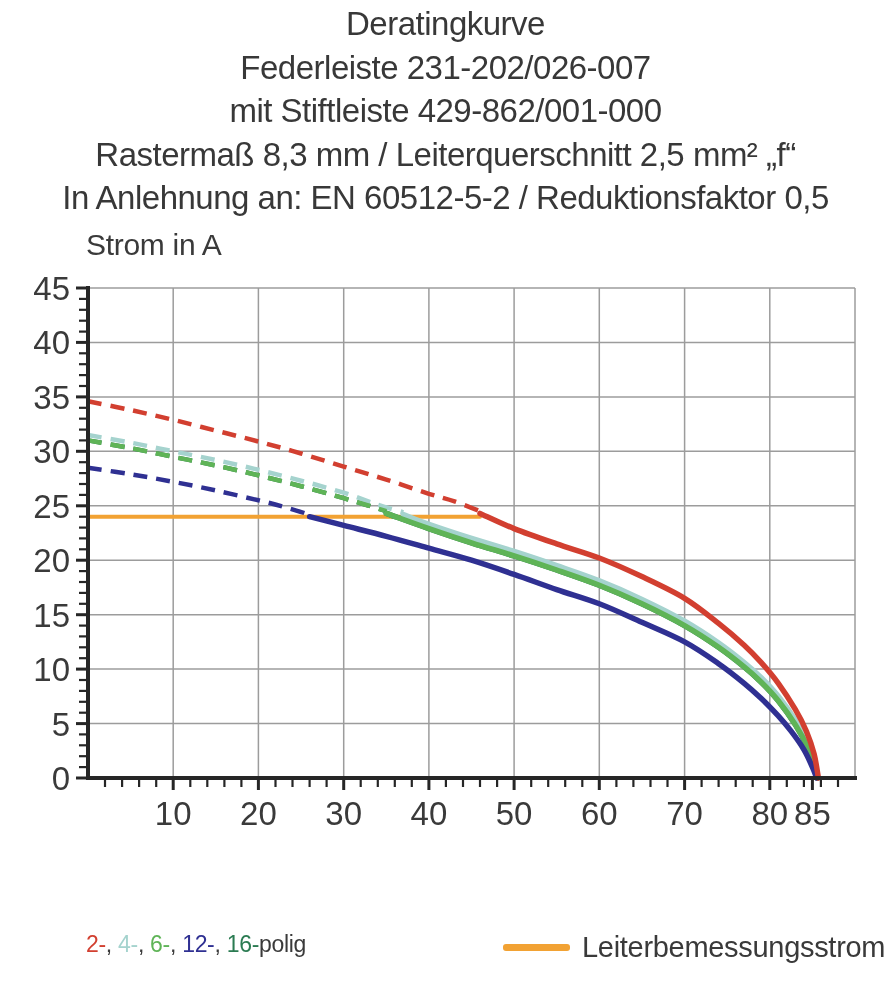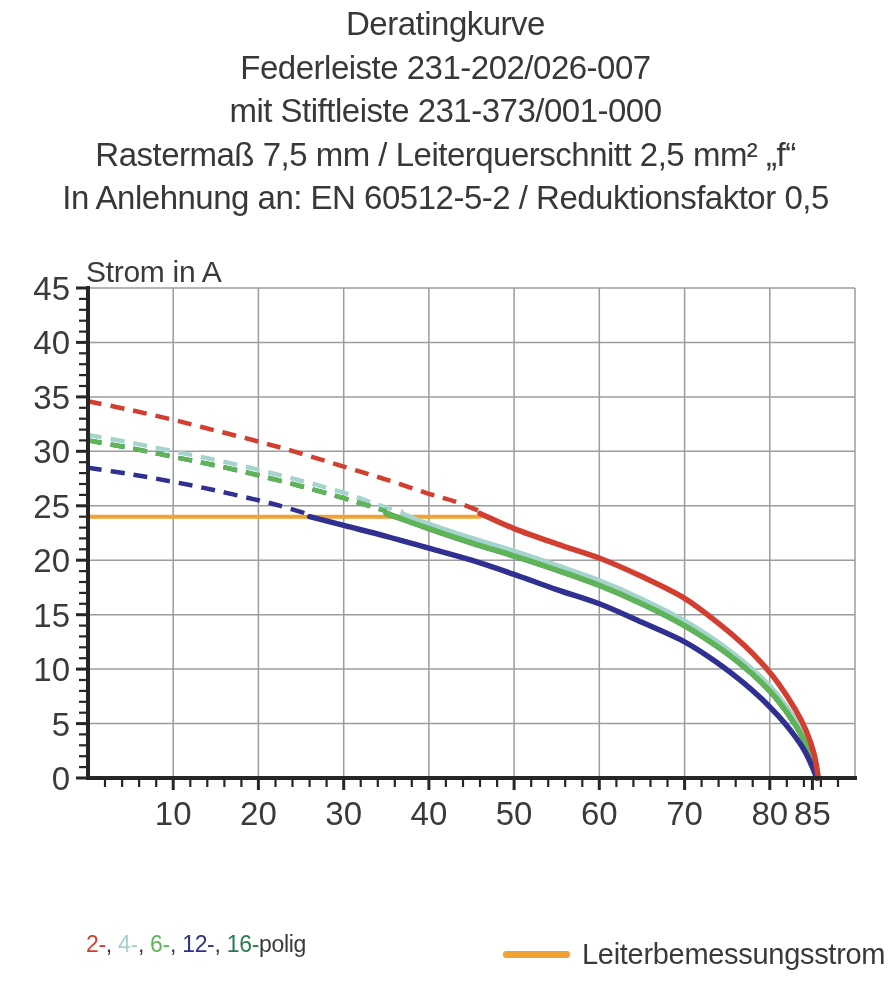--- a/index.html
+++ b/index.html
@@ -4,44 +4,44 @@
 <style>
   html,body{margin:0;padding:0;background:#ffffff;}
   .page{
     position:relative;width:891px;height:1000px;background:#ffffff;overflow:hidden;
     font-family:"Liberation Sans", sans-serif;color:#3a3a3a;
   }
   .title-block{
     position:absolute;top:2px;left:0;width:891px;text-align:center;
     font-size:33px;line-height:43.5px;letter-spacing:-0.5px;color:#383838;
   }
-  .axis-title{position:absolute;font-size:30px;color:#3a3a3a;letter-spacing:-0.3px;margin-top:27px;}
+  .axis-title{position:absolute;font-size:30px;color:#3a3a3a;letter-spacing:-0.3px;}
   .y-title{left:86px;top:228px;}
   .x-title{left:497px;top:844px;}
   svg.chart{position:absolute;left:0;top:218px;}
   .legend-series{
     position:absolute;left:86px;top:931px;font-size:23px;letter-spacing:-0.3px;
     white-space:nowrap;
   }
   .legend-ref{
     position:absolute;left:503px;top:931px;display:flex;align-items:center;
-    font-size:29px;letter-spacing:-0.3px;white-space:nowrap;margin-top:7px;
+    font-size:29px;letter-spacing:-0.3px;white-space:nowrap;
   }
   .ref-swatch{display:inline-block;width:67px;height:7px;border-radius:3px;margin-right:12px;}
 </style>
 </head>
 <body>
 
 <div class="page">
 
   <div class="title-block">
     <div>Deratingkurve</div>
     <div>Federleiste 231-202/026-007</div>
-    <div>mit Stiftleiste 231-373/001-000</div>
-    <div>Rastermaß 7,5 mm / Leiterquerschnitt 2,5 mm² „f“</div>
+    <div>mit Stiftleiste 429-862/001-000</div>
+    <div>Rastermaß 8,3 mm / Leiterquerschnitt 2,5 mm² „f“</div>
     <div>In Anlehnung an: EN 60512-5-2 / Reduktionsfaktor 0,5</div>
   </div>
 
   <div class="axis-title y-title">Strom in A</div>
 
   <svg class="chart" id="chart-svg" width="891" height="660">
       <line x1="173.2" y1="70" x2="173.2" y2="560" stroke="#9c9c9c" stroke-width="1.5"></line>
       <line x1="258.4" y1="70" x2="258.4" y2="560" stroke="#9c9c9c" stroke-width="1.5"></line>
       <line x1="343.7" y1="70" x2="343.7" y2="560" stroke="#9c9c9c" stroke-width="1.5"></line>
       <line x1="428.9" y1="70" x2="428.9" y2="560" stroke="#9c9c9c" stroke-width="1.5"></line>

